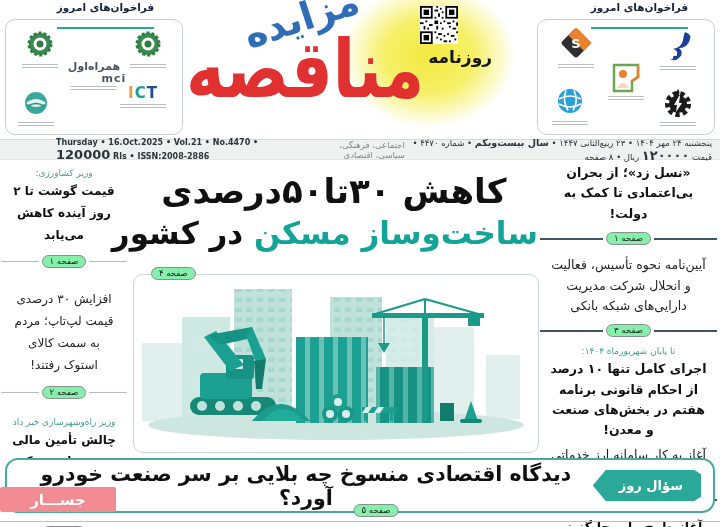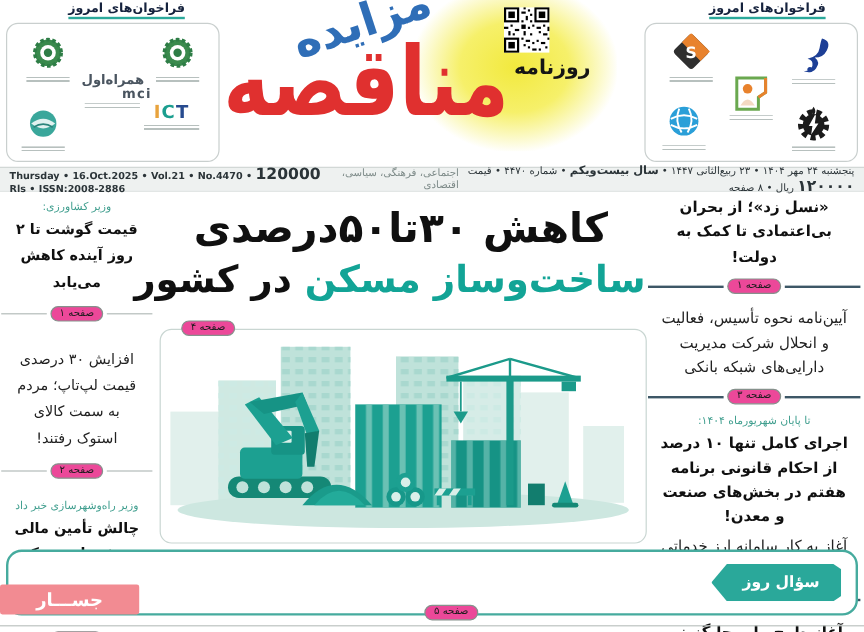--- a/index.html
+++ b/index.html
@@ -1,21 +1,21 @@
 <!DOCTYPE html>
 <html lang="fa"><head>
 <meta charset="utf-8">
 <style>
   html,body{margin:0;padding:0;background:#fff;}
   body{width:720px;height:527px;font-family:"DejaVu Sans",sans-serif;-webkit-font-smoothing:antialiased;}
   .page{position:relative;width:720px;height:527px;background:#fff;overflow:hidden;}
 
   
   .panel-title{position:absolute;top:1px;width:176px;text-align:center;font-size:10.5px;font-weight:bold;color:#15223d;z-index:4;}
-  .panel-title span{border-bottom:2px solid #2aa89a;padding-bottom:1px;margin-left:25px;}
+  .panel-title span{border-bottom:2px solid #2aa89a;padding-bottom:14px;margin-left:25px;}
   .panel-title.lft{left:5px;} .panel-title.rgt{right:5px;}
   .panel{position:absolute;top:19px;width:176px;height:114px;background:#fff;border:1px solid #c9cfce;border-radius:10px;z-index:3;}
   .panel.lft{left:5px;} .panel.rgt{right:5px;}
   .logo{position:absolute;display:flex;flex-direction:column;align-items:center;gap:2px;}
   .cap{width:36px;height:5px;background:repeating-linear-gradient(to bottom,#b7c0be 0 1px,transparent 1px 3px);}
   .mci-fa{font-size:11px;font-weight:bold;color:#4a5560;}
   .mci-en{font-size:11px;font-weight:bold;color:#4a5560;letter-spacing:1px;line-height:.8;padding-left:40px;}
   .ict-txt{font-size:15px;font-weight:bold;letter-spacing:1px;}
   .ict-txt b:nth-child(1){color:#e8a33d;} .ict-txt b:nth-child(2){color:#1b9e8f;} .ict-txt b:nth-child(3){color:#274b8f;}
 
@@ -27,21 +27,21 @@
   .rooz{position:absolute;right:44px;top:47px;font-size:17px;font-weight:bold;color:#151515;}
   .title-red{position:absolute;left:2px;top:22px;font-size:64px;font-weight:bold;color:#e0302f;
              transform:scaleY(1.25) scaleX(1.02);transform-origin:left top;line-height:1.2;white-space:nowrap;}
   .title-blue{position:absolute;left:58px;top:-4px;font-size:38px;font-weight:bold;color:#2f6eb7;
               transform:rotate(-18deg);white-space:nowrap;}
 
   
   .datebar{position:absolute;left:0;top:139px;width:720px;height:21px;background:#eef1f0;
            border-top:1px solid #d2d8d6;border-bottom:1px solid #e2e6e5;display:flex;align-items:center;
            justify-content:space-between;box-sizing:border-box;padding:0 8px;z-index:5;}
-  .date-en{font-size:8px;font-weight:bold;color:#2b3438;direction:ltr;}
+  .date-en{font-size:8px;font-weight:bold;color:#2b3438;direction:ltr;margin-left:48px;}
   .date-en b{font-size:13px;}
   .date-cat{font-size:8.5px;color:#7d8a88;direction:rtl;}
   .date-fa{font-size:8.5px;color:#2b3438;direction:rtl;}
   .date-fa b{font-size:9.5px;} .date-fa .big{font-size:13px;font-weight:bold;}
 
   
   .headline{position:absolute;left:130px;top:170px;width:408px;text-align:center;direction:rtl;z-index:2;}
   .hl1{font-size:34px;font-weight:bold;color:#101010;line-height:1.25;white-space:nowrap;}
   .hl2{font-size:31px;font-weight:bold;line-height:1.3;white-space:nowrap;color:#101010;}
   .hl2 .accent{color:#12a496;}
@@ -57,21 +57,21 @@
   .news{padding:2px 10px;}
   .kicker{display:block;font-size:9px;color:#3f9e8e;margin-bottom:2px;}
   .nt{font-size:12px;color:#222;line-height:1.65;}
   .col-right .nt{font-size:12.5px;line-height:1.55;}
   .bold .nt{font-weight:bold;color:#101010;}
   .sep{display:flex;align-items:center;margin:8px 0;}
   .sep::before,.sep::after{content:"";flex:1;height:1px;background:#b3bcba;}
   .col-right .sep{margin:7px 0;}
   .col-right .sep::before,.col-right .sep::after{height:2px;background:#3d5766;}
   .badge{font-size:8.5px;border:1px solid #86918c;border-radius:8px;padding:0 7px;line-height:11px;
-         color:#1c1c1c;background:#ec4899;white-space:nowrap;margin:0 3px;display:inline-block;}
+         color:#1c1c1c;background:#86efac;white-space:nowrap;margin:0 3px;display:inline-block;}
 
   
   .banner{position:absolute;left:5px;top:458px;width:710px;height:55px;box-sizing:border-box;
           border:2.5px solid #46ab9e;border-radius:13px;background:#fff;display:flex;align-items:center;
           direction:rtl;padding:0 12px;z-index:4;}
   .banner-badge{background:#2aa89a;color:#fff;font-size:13px;font-weight:bold;padding:8px 18px 8px 26px;
         clip-path:polygon(12% 0,94% 0,100% 14%,100% 86%,94% 100%,12% 100%,0 50%);}
   .banner-title{flex:1;text-align:center;font-size:20.5px;font-weight:bold;color:#101010;}
   .banner-page{position:absolute;bottom:-6px;left:50%;transform:translateX(-50%);margin-left:16px;}
   .watermark{position:absolute;left:0;top:487px;width:116px;height:25px;background:#f28b92;z-index:6;
@@ -373,18 +373,19 @@
         <span class="badge">صفحه ۷</span>
       </div>
     <div class="news bold">
       <span class="nt">آغاز طرح ملی جایگزینی ۴/۱ میلیون بخاری راندمان بالا در کشور</span>
     </div>
 
   </div>
 
   <div class="banner">
     <span class="banner-badge">سؤال روز</span>
+    <span class="banner-title">دیدگاه اقتصادی منسوخ چه بلایی بر سر صنعت خودرو آورد؟</span>
     <span class="badge banner-page">صفحه ۵</span>
   </div>
   <div class="watermark">جســـار</div>
   <div class="bottom-rule"></div>
 
 </div>
 
 </body></html>

